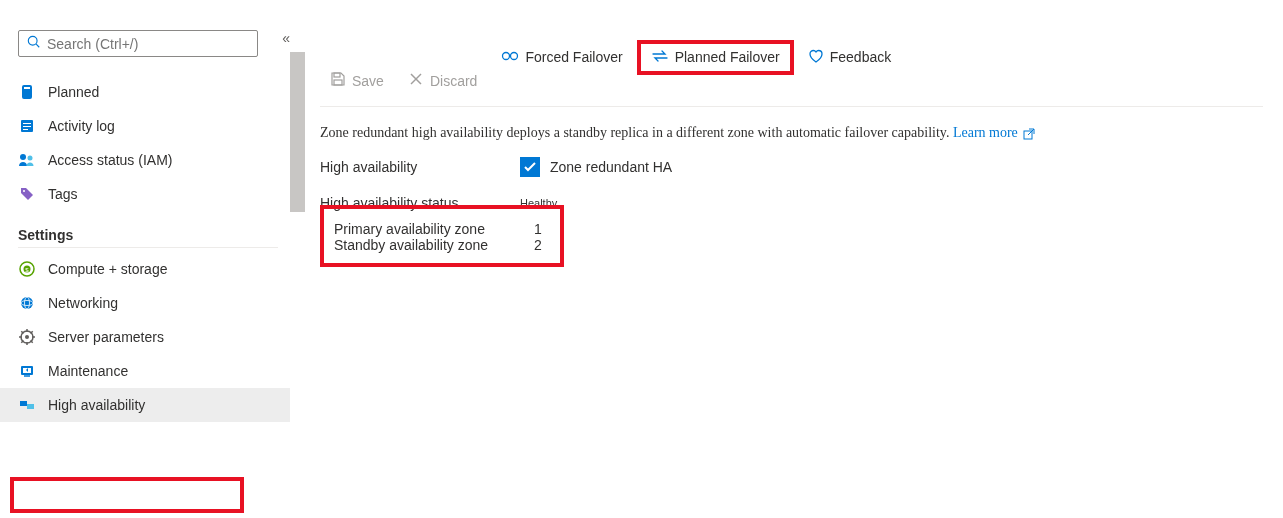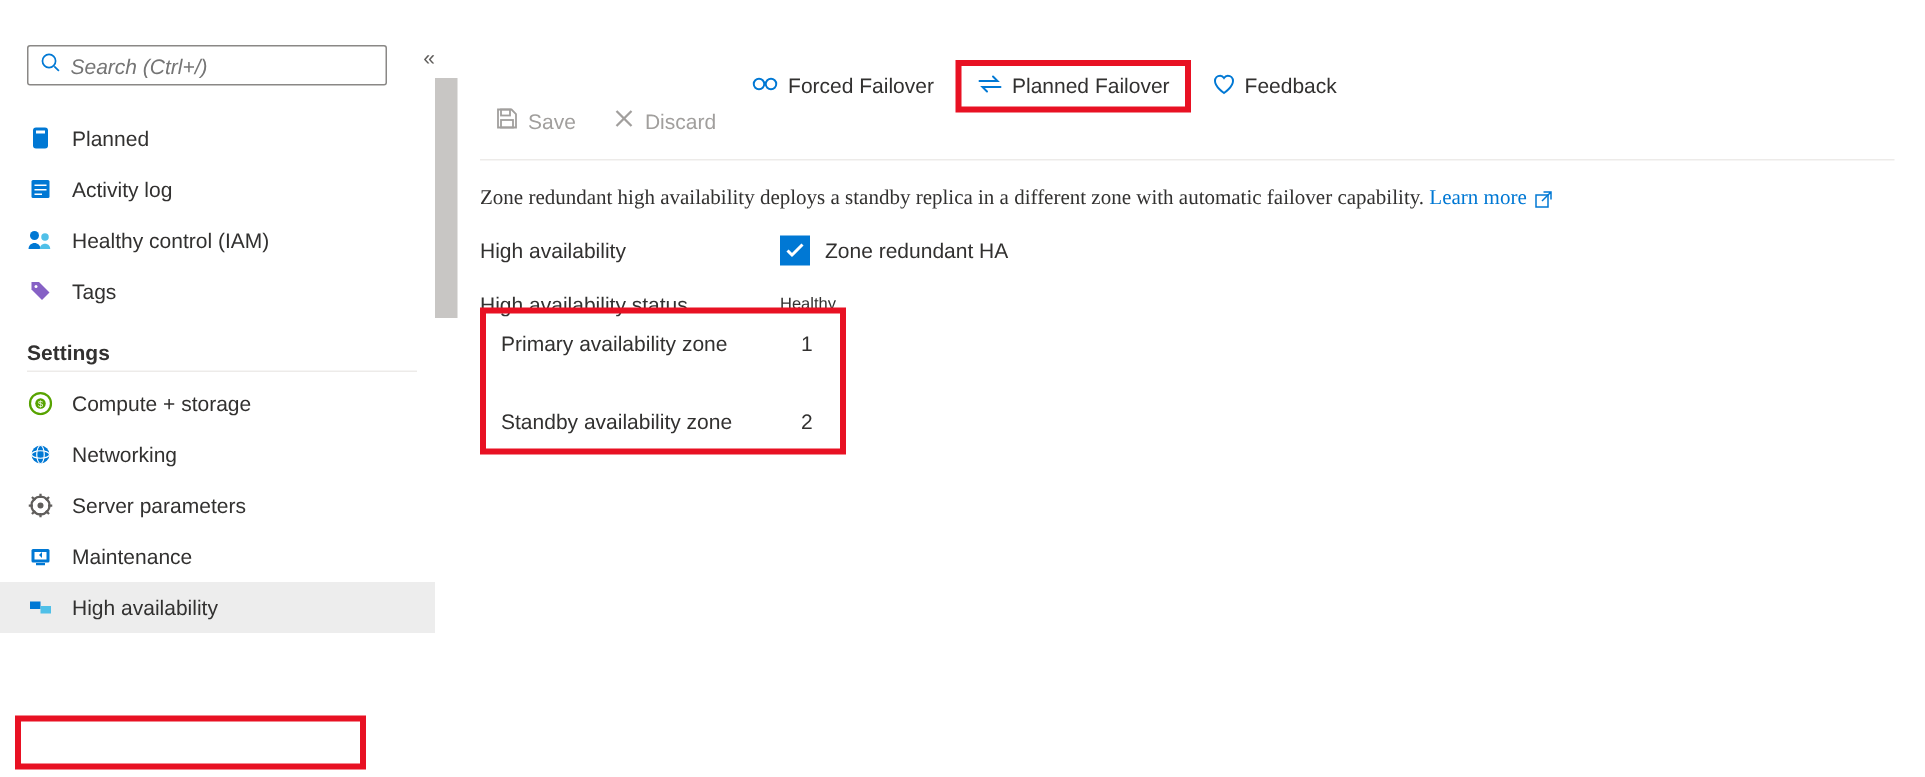--- a/index.html
+++ b/index.html
@@ -2,21 +2,21 @@
 <html><head>
   <meta charset="utf-8">
   <style>
     * { margin: 0; padding: 0; box-sizing: border-box; }
     body { font-family: 'Segoe UI', Tahoma, sans-serif; font-size: 14px; color: #323130; background: #fff; width: 1283px; height: 518px; overflow: hidden; }
     .layout { display: flex; height: 100%; }
     .sidebar { width: 300px; flex-shrink: 0; padding: 10px 0 0 18px; position: relative; }
     .collapse-btn { position: absolute; top: 30px; right: 10px; font-size: 14px; color: #605e5c; cursor: pointer; }
     .search-wrap { width: 240px; border: 1px solid #8a8886; border-radius: 2px; display: flex; align-items: center; padding: 4px 8px; margin-bottom: 18px; margin-top: 20px;}
     .search-wrap svg { margin-right: 6px; }
-    .search-wrap input { border: none; outline: none; font-size: 14px; width: 100%; font-style: italic; color: #ef4444; }
+    .search-wrap input { border: none; outline: none; font-size: 14px; width: 100%; color: #ef4444; }
     .nav-list { list-style: none; }
     .nav-item { display: flex; align-items: center; padding: 8px 0; cursor: pointer; gap: 12px; }
     .nav-item.active { background: #ededed; margin-left: -18px; padding-left: 18px; width: 290px; }
     .nav-item span.icon { width: 18px; height: 18px; display: inline-flex; align-items: center; justify-content: center; flex-shrink: 0; }
     .nav-item span.label { font-size: 14px; color: #323130; }
     .section-title { font-size: 14px; font-weight: 600; padding: 16px 0 4px 0; border-bottom: 1px solid #edebe9; margin-bottom: 4px; width: 260px;}
     .scrollbar { position: absolute; right: -5px; top: 52px; width: 15px; height: 460px; background: transparent; }
     .scrollbar-thumb { width: 15px; height: 160px; background: #c8c6c4; margin-top: 0;}
     .main { flex: 1; padding: 0 20px; }
     .toolbar { display: flex; align-items: center; padding: 20px 0 12px 0; border-bottom: 1px solid #edebe9; gap: 4px;}
@@ -25,21 +25,21 @@
     .tb-btn svg { flex-shrink: 0; }
     .highlight-red { border: 4px solid #e81123; }
     .desc { padding: 18px 0 16px 0; font-size: 14px; font-family: Liberation Serif, serif; }
     .desc a { color: #0078d4; text-decoration: none; }
     .form-rows { display: grid; grid-template-columns: 200px auto; row-gap: 18px; align-items: center;}
     .form-rows .label { font-size: 14px; }
     .form-rows .value { font-size: 11px; }
     .checkbox-row { display: flex; align-items: center; gap: 10px; }
     .checkbox { width: 20px; height: 20px; background: #0078d4; display: inline-flex; align-items: center; justify-content: center; }
     .zones-box { border: 4px solid #e81123; padding: 12px 18px 10px 10px; margin-top: -6px; display: inline-block;}
-    .zones-grid { display: grid; grid-template-columns: 200px auto; row-gap: 36px; }
+    .zones-grid { display: grid; grid-template-columns: 200px auto; row-gap: 0; }
     .highlight-red-sidebar { position: absolute; border: 4px solid #e81123; left: 10px; width: 234px; height: 36px; top: 477px; pointer-events: none;}
   </style>
 </head>
 <body>
 
 <div class="layout">
   <div class="sidebar">
     <div class="search-wrap">
       <span class="icon">
         <svg width="14" height="14" viewBox="0 0 16 16" fill="none">
@@ -74,21 +74,21 @@
       </li>
       <li class="nav-item">
         <span class="icon">
           <svg width="18" height="16" viewBox="0 0 18 16">
               <circle cx="5" cy="5" r="3" fill="#0078d4"></circle>
               <path d="M1 14c0-2.5 2-4 4-4s4 1.5 4 4" fill="#0078d4"></path>
               <circle cx="12" cy="6" r="2.5" fill="#50c0e8"></circle>
               <path d="M8.5 14c0-2 1.5-3.5 3.5-3.5s3.5 1.5 3.5 3.5" fill="#50c0e8"></path>
             </svg>
         </span>
-        <span class="label">Healthy control (IAM)</span>
+        <span class="label">Access status (IAM)</span>
       </li>
       <li class="nav-item">
         <span class="icon">
           <svg width="16" height="16" viewBox="0 0 16 16">
               <path d="M2 2h5l7 7-5 5-7-7V2z" fill="#8661c5"></path>
               <circle cx="5" cy="5" r="1" fill="#fff"></circle>
             </svg>
         </span>
         <span class="label">Tags</span>
       </li>

